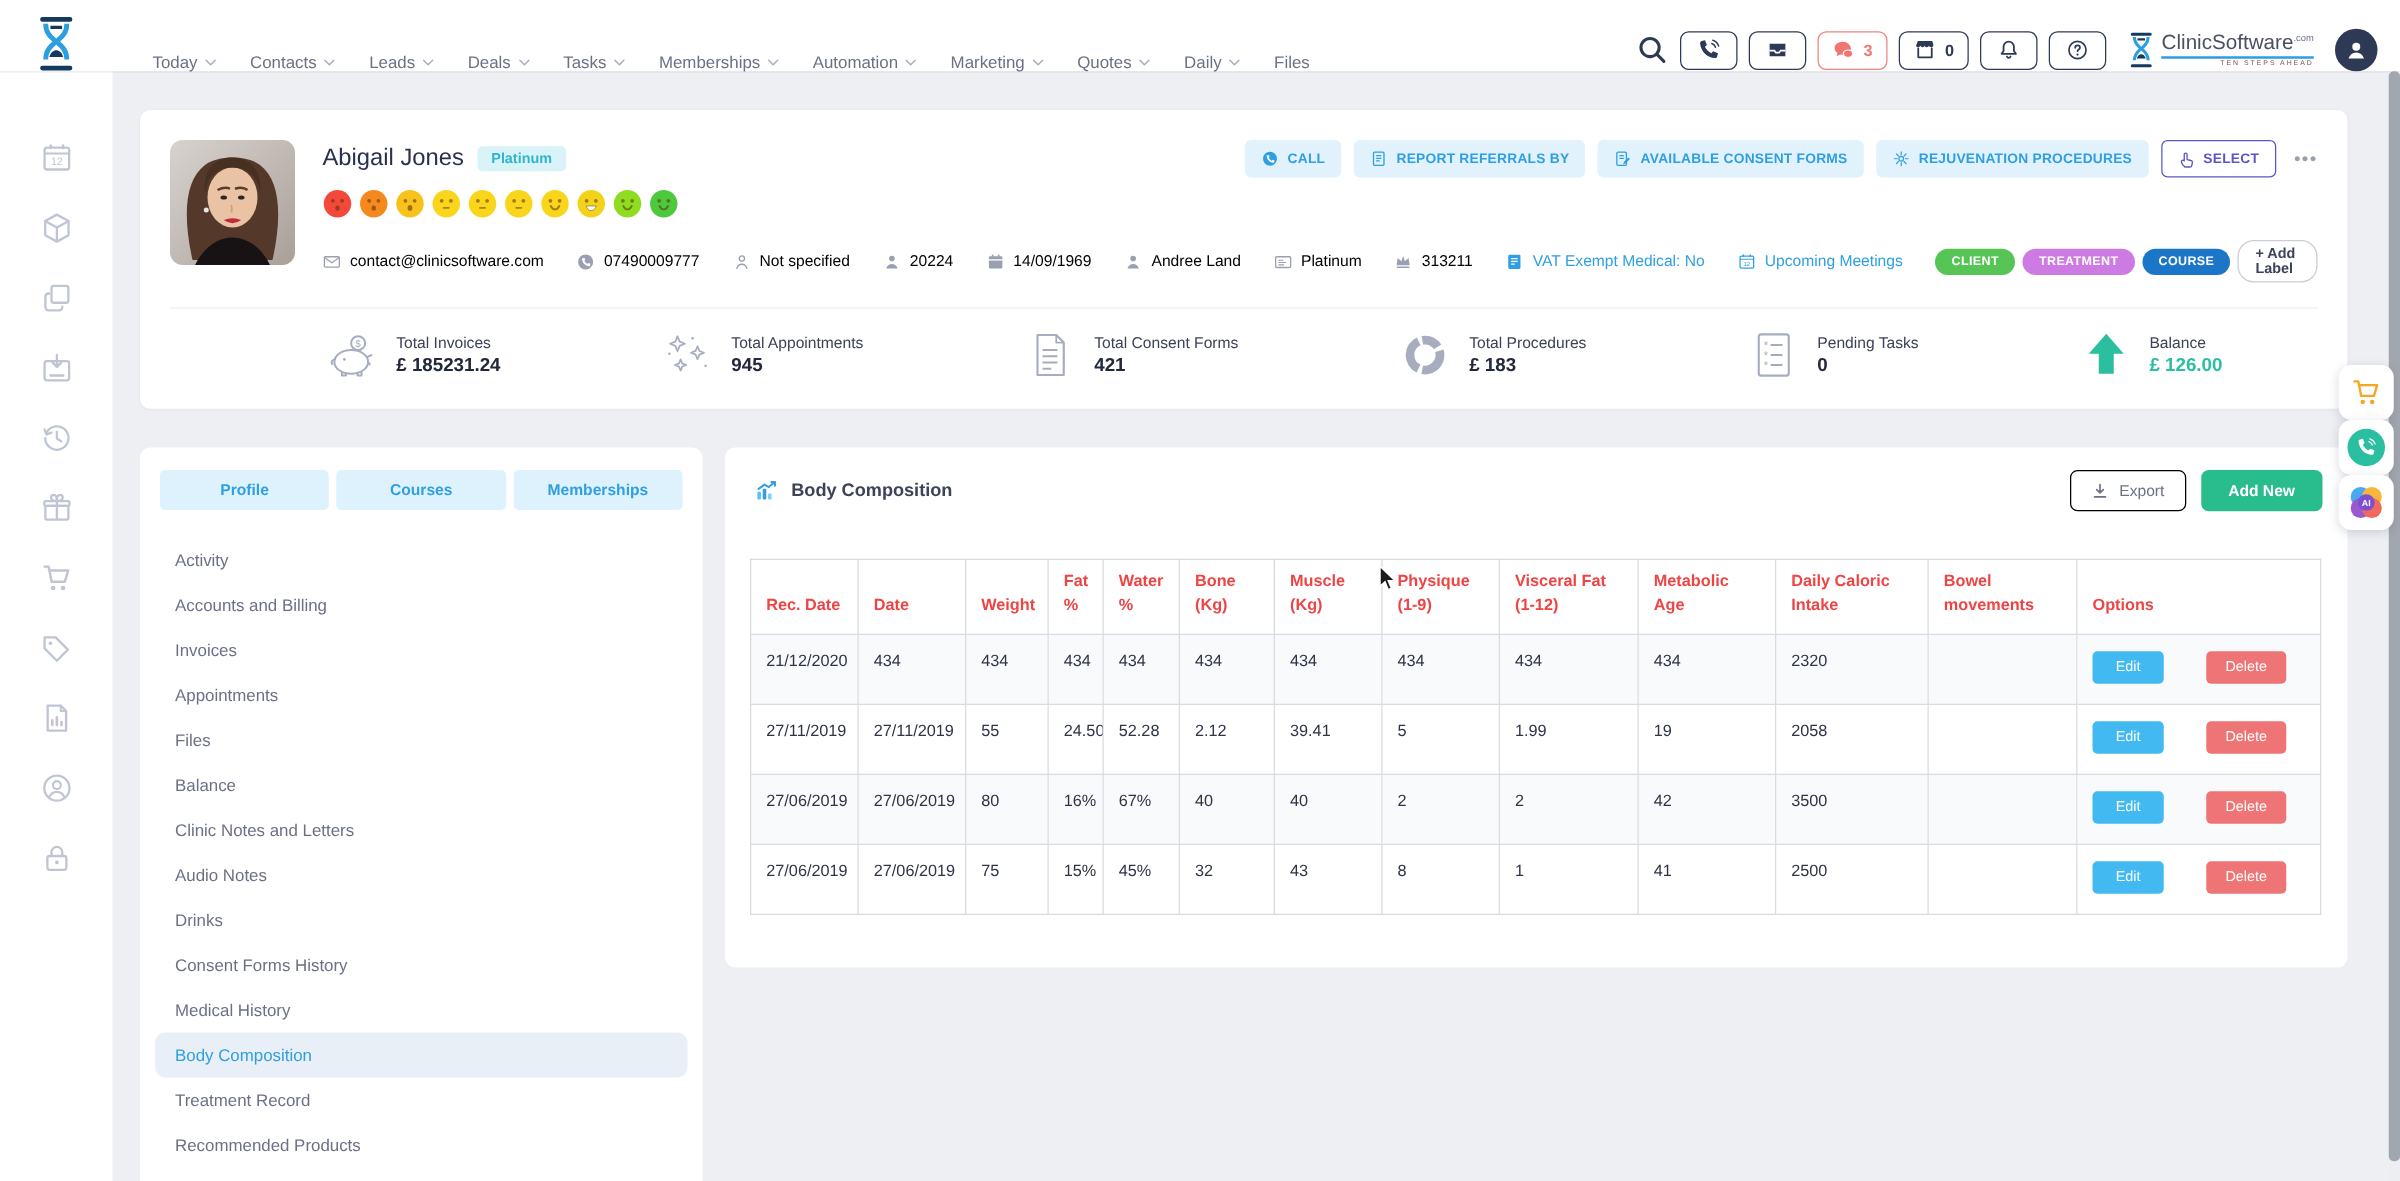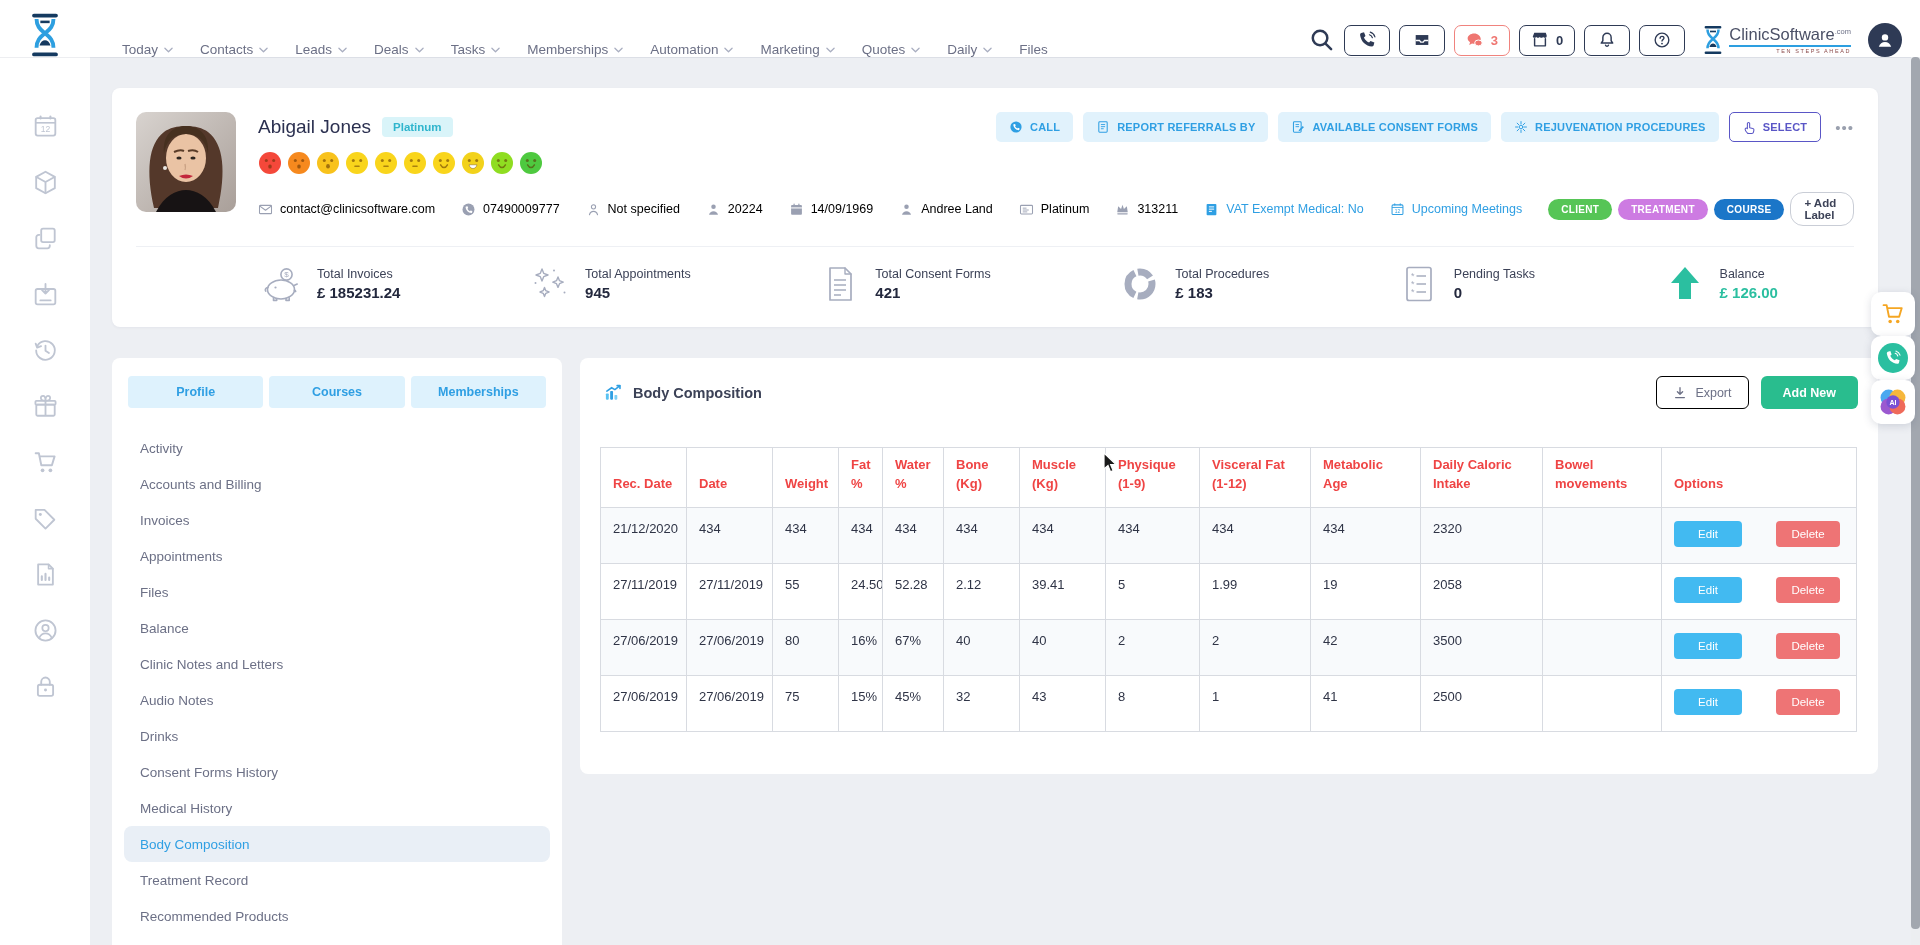--- a/index.html
+++ b/index.html
@@ -82,21 +82,21 @@
   .export-btn{height:33px;padding:0 16px;border:1px solid #000000;border-radius:6px;background:#fff;color:#6c7086;font-size:12.5px;display:flex;align-items:center;gap:8px;cursor:pointer}
   .export-btn .icon{width:14px;height:14px}
   .addnew-btn{height:33px;padding:0 22px;border:none;border-radius:6px;background:#29bd8e;color:#fff;font-size:12.5px;font-weight:bold;cursor:pointer}
 
   .bc-table{border-collapse:collapse;margin-top:38px;table-layout:fixed;width:1256px}
   .bc-table th,.bc-table td{border:1px solid #d8dbe1;text-align:left;overflow:hidden}
   .bc-table th{padding:8px 12px 13px;font-size:13px;color:#ef4444;font-weight:bold;vertical-align:bottom;height:60px;line-height:1.45}
   .bc-table td{padding:13px 12px;font-size:13px;color:#2f3446;vertical-align:top;height:56px}
   .bc-table tbody tr:nth-child(odd){background:#f8fafc}
   .opt-wrap{display:flex;gap:34px;align-items:center}
-  .btn-edit{width:68px;height:26px;border:none;border-radius:4px;background:#42baf1;color:#fff;font-size:11.5px;cursor:pointer}
+  .btn-edit{width:57px;height:26px;border:none;border-radius:4px;background:#42baf1;color:#fff;font-size:11.5px;cursor:pointer}
   .btn-delete{width:64px;height:26px;border:none;border-radius:4px;background:#ee7475;color:#fff;font-size:11.5px;cursor:pointer}
 
   
   .float-stack{position:absolute;right:5px;top:292px;display:flex;flex-direction:column;z-index:40}
   .float-btn{width:44px;height:44px;background:#fff;border-radius:10px;box-shadow:0 2px 8px rgba(60,70,100,.18);display:flex;align-items:center;justify-content:center;cursor:pointer}
   .float-btn .icon{width:26px;height:26px}
   .f-cart{color:#f5a623}
   .f-phone-bg{width:30px;height:30px;border-radius:50%;background:#2abfa0;display:flex;align-items:center;justify-content:center}
   .f-phone-bg .icon{width:16px;height:16px;color:#fff}
   .scrollbar{position:absolute;right:0;top:57px;width:9px;height:888px;background:#eceef1;z-index:35}

